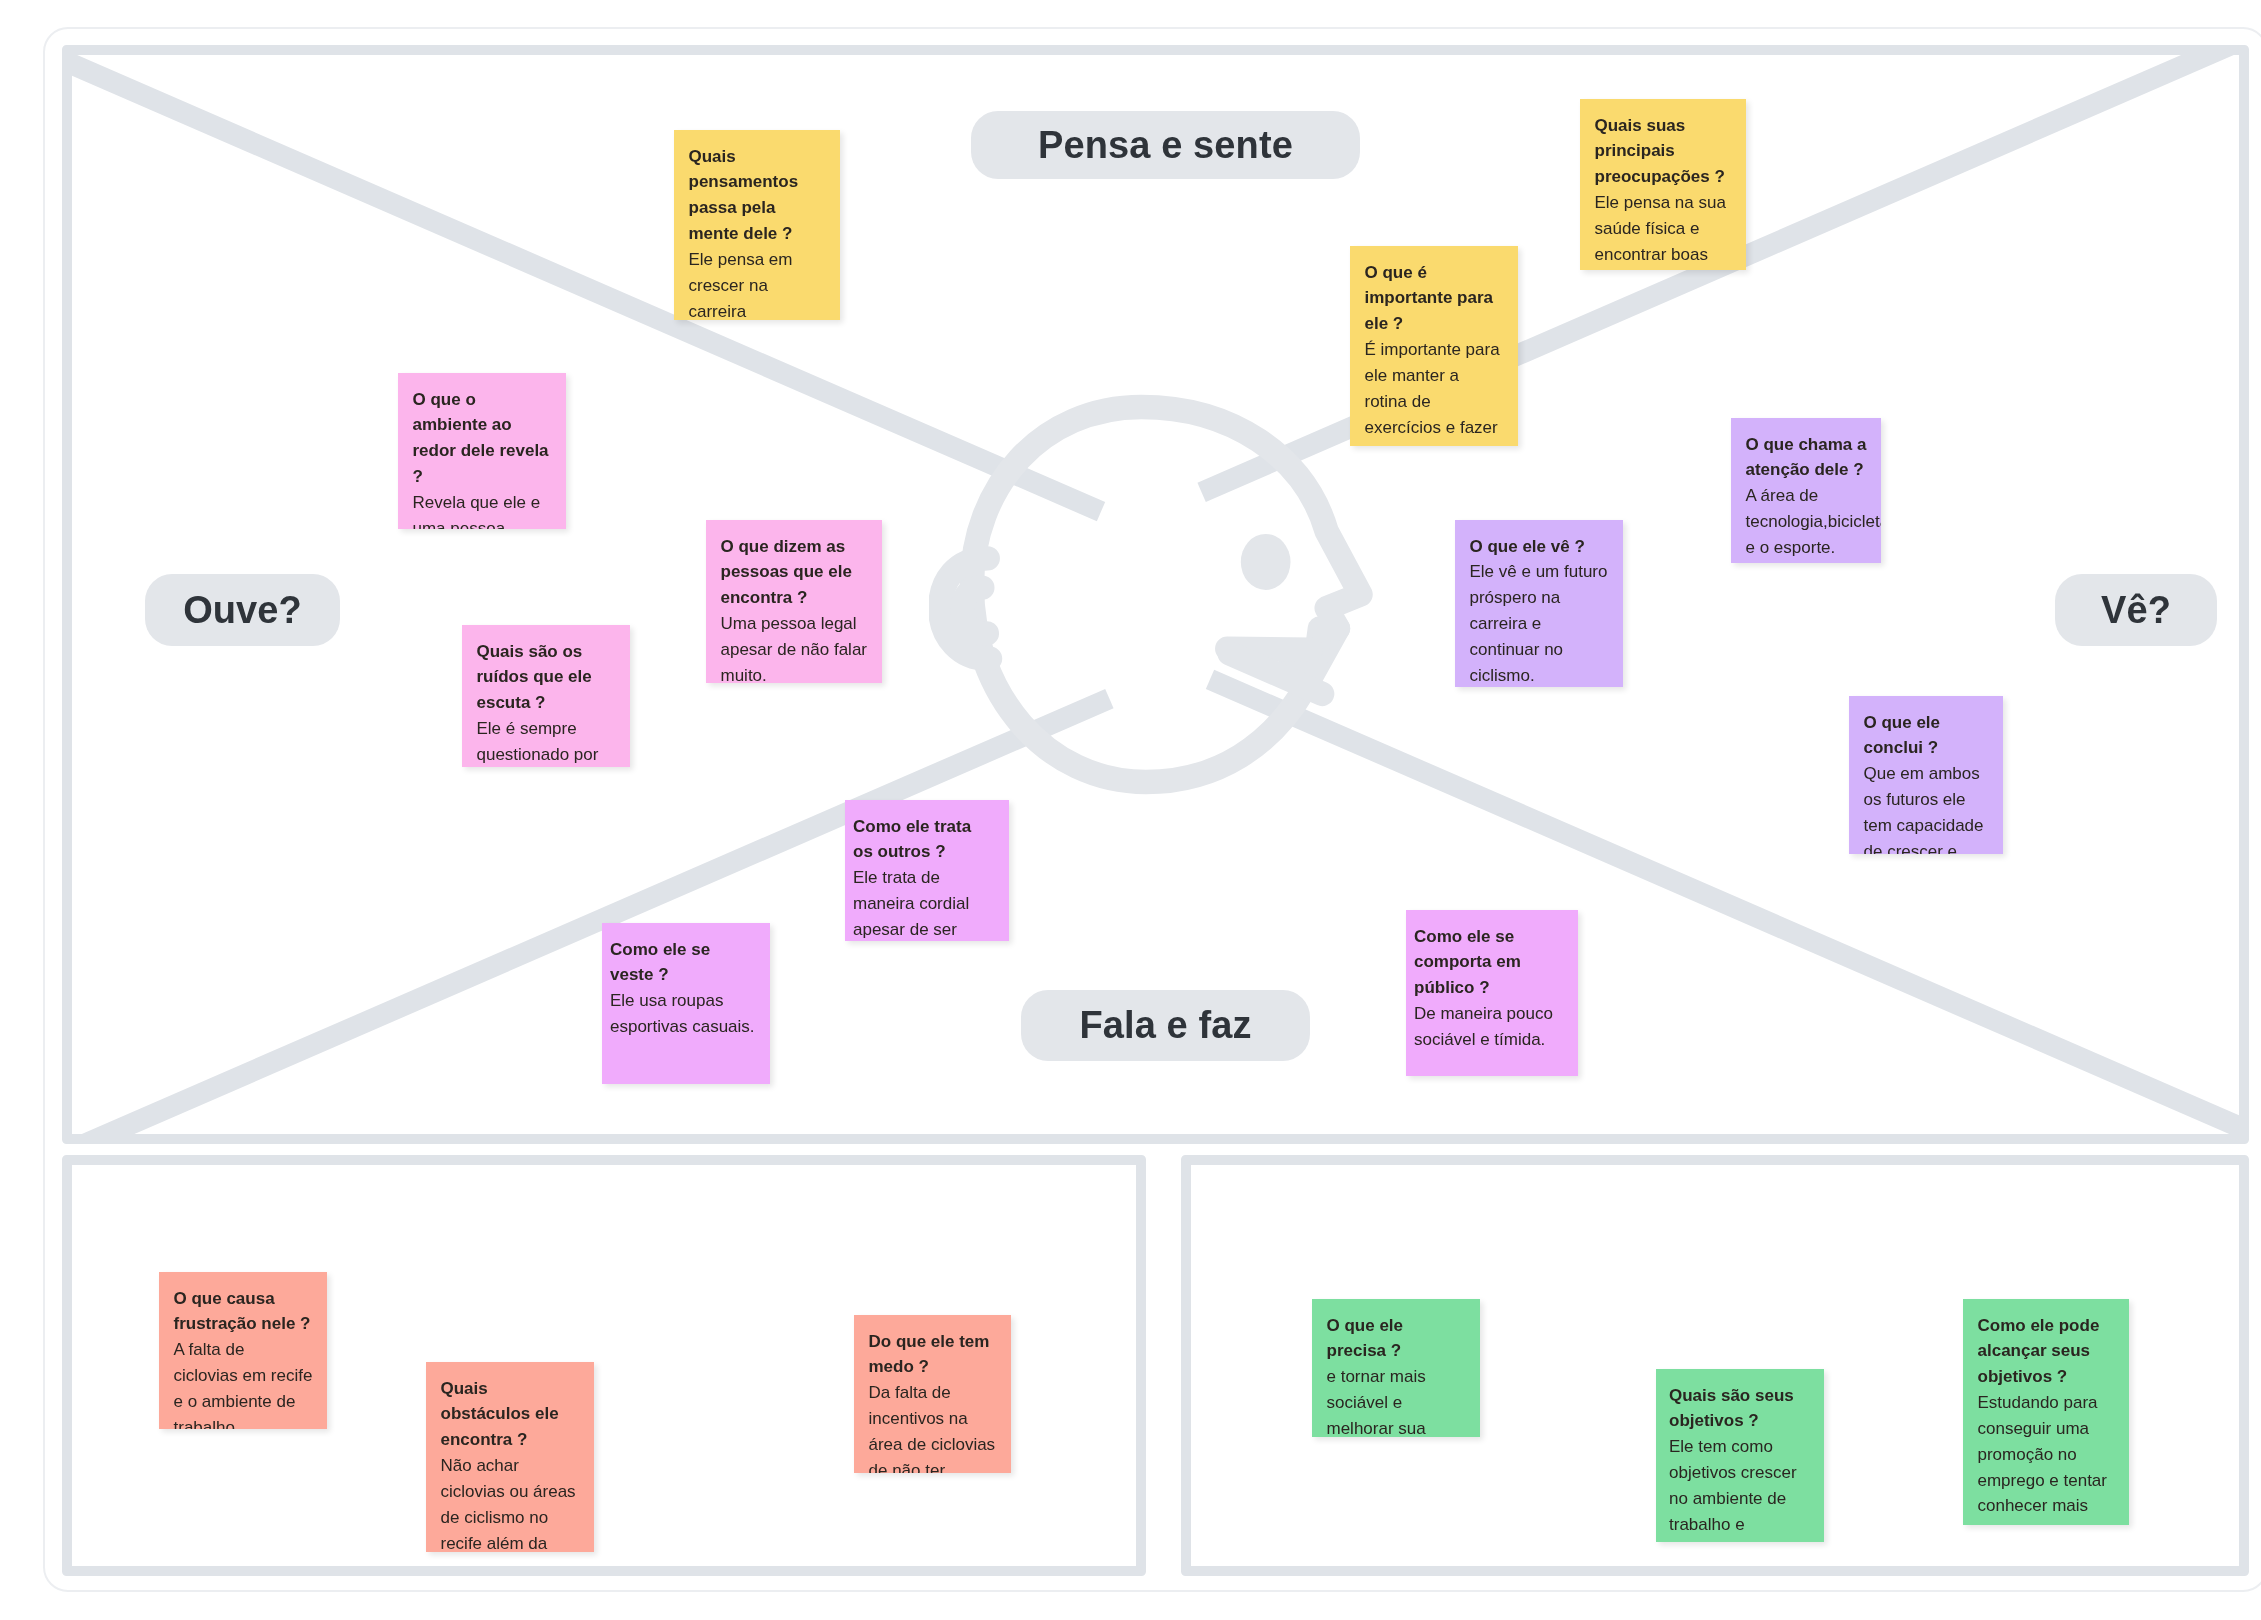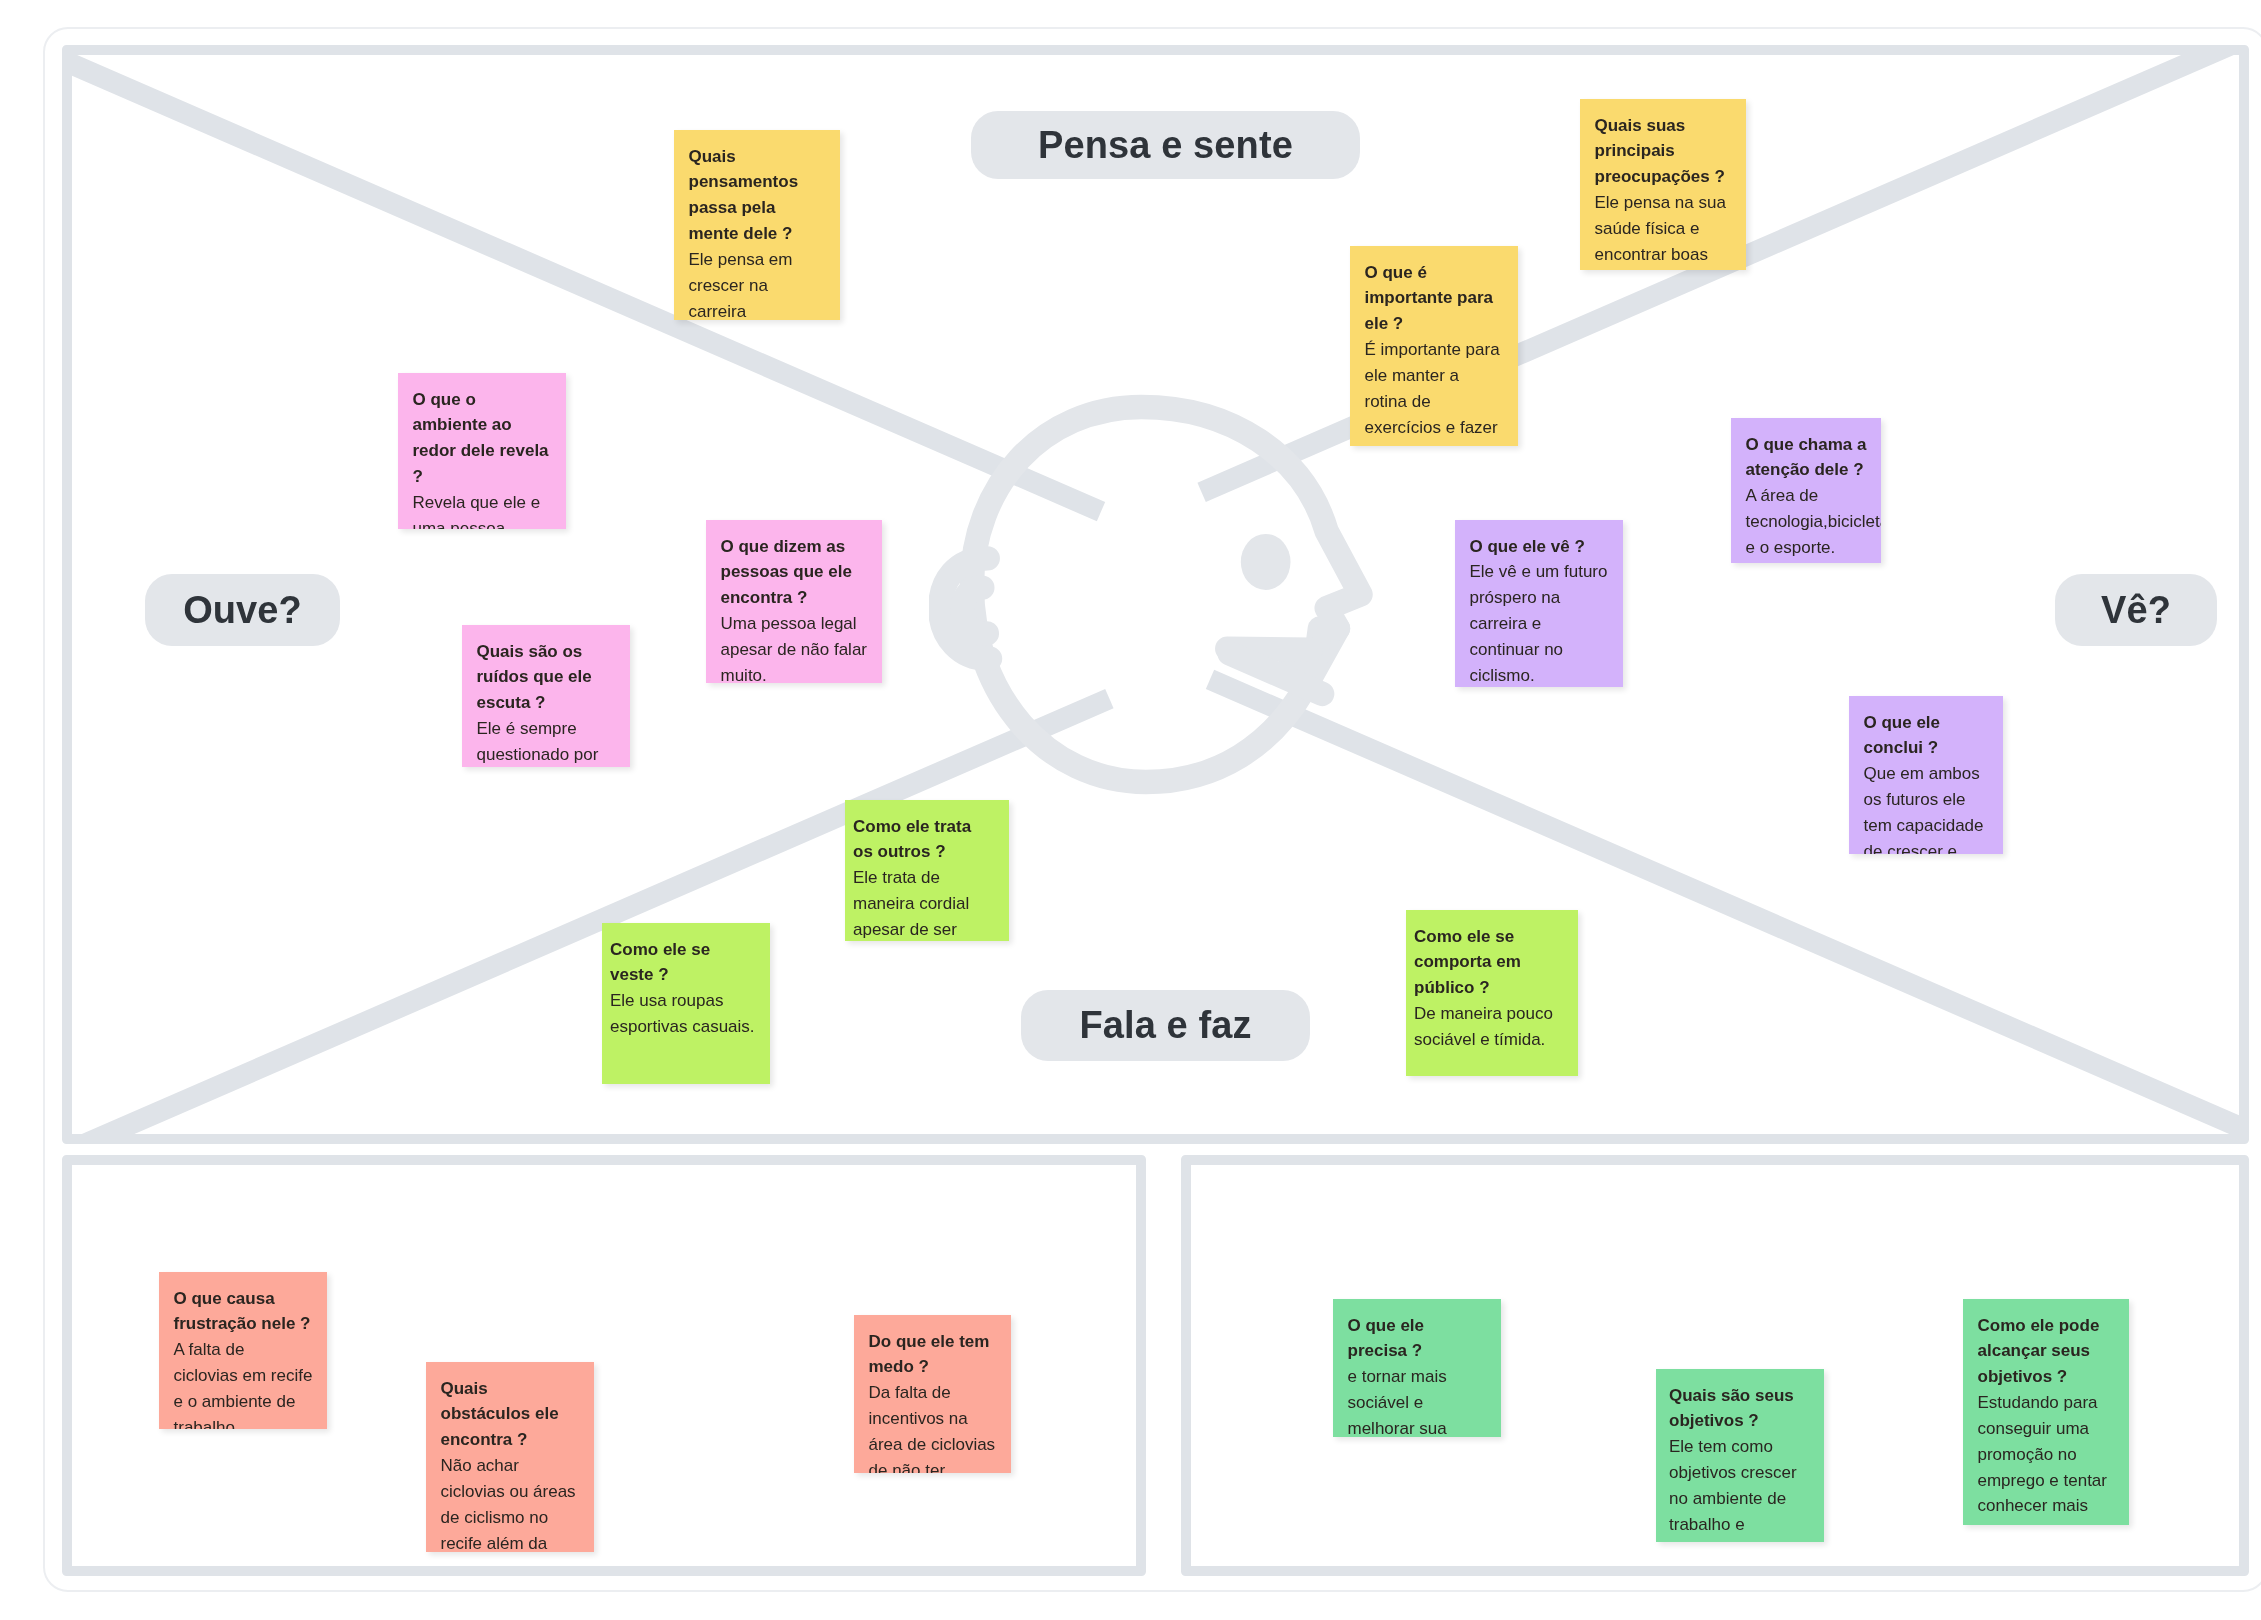--- a/index.html
+++ b/index.html
@@ -107,21 +107,21 @@
   }
   .note .a {
     font-weight: normal;
     display: block;
   }
 
   
   .c-yellow { background: #fada6e; }
   .c-pink   { background: #fcb5ec; }
   .c-purple { background: #d3b2fb; }
-  .c-orange { background: #bef264; padding-left: 8px; }
+  .c-orange { background: #f0abfc; padding-left: 8px; }
   .c-salmon { background: #fda99a; }
   .c-green  { background: #7ddfa0; }
 </style>
 </head>
 <body>
 
 <div id="board">
 
   <div class="outer-frame"></div>
 
@@ -259,21 +259,21 @@
   <div class="note c-salmon" style="left:426px; top:1362px; width:168px; height:190px; font-size:17px;">
     <span class="q">Quais obstáculos ele encontra ?</span>
     <span class="a">Não achar ciclovias ou áreas de ciclismo no recife além da falta de tempo.</span>
   </div>
 
   <div class="note c-salmon" style="left:854px; top:1315px; width:157px; height:158px; font-size:17px;">
     <span class="q">Do que ele tem medo ?</span>
     <span class="a">Da falta de incentivos na área de ciclovias de não ter tempo para se exercitar.</span>
   </div>
 
-  <div class="note c-green" style="left:1312px; top:1299px; width:168px; height:138px; font-size:17px;margin-left:21px;">
+  <div class="note c-green" style="left:1312px; top:1299px; width:168px; height:138px; font-size:17px;">
     <span class="q">O que ele precisa ?</span>
     <span class="a">e tornar mais sociável e melhorar sua gestão de tempo.</span>
   </div>
 
   <div class="note c-green" style="left:1656px; top:1369px; width:168px; height:173px; font-size:17px;padding-left:13px;">
     <span class="q">Quais são seus objetivos ?</span>
     <span class="a">Ele tem como objetivos crescer no ambiente de trabalho e aumentar seu vínculo social.</span>
   </div>
 
   <div class="note c-green" style="left:1963px; top:1299px; width:166px; height:226px; font-size:17px;">

